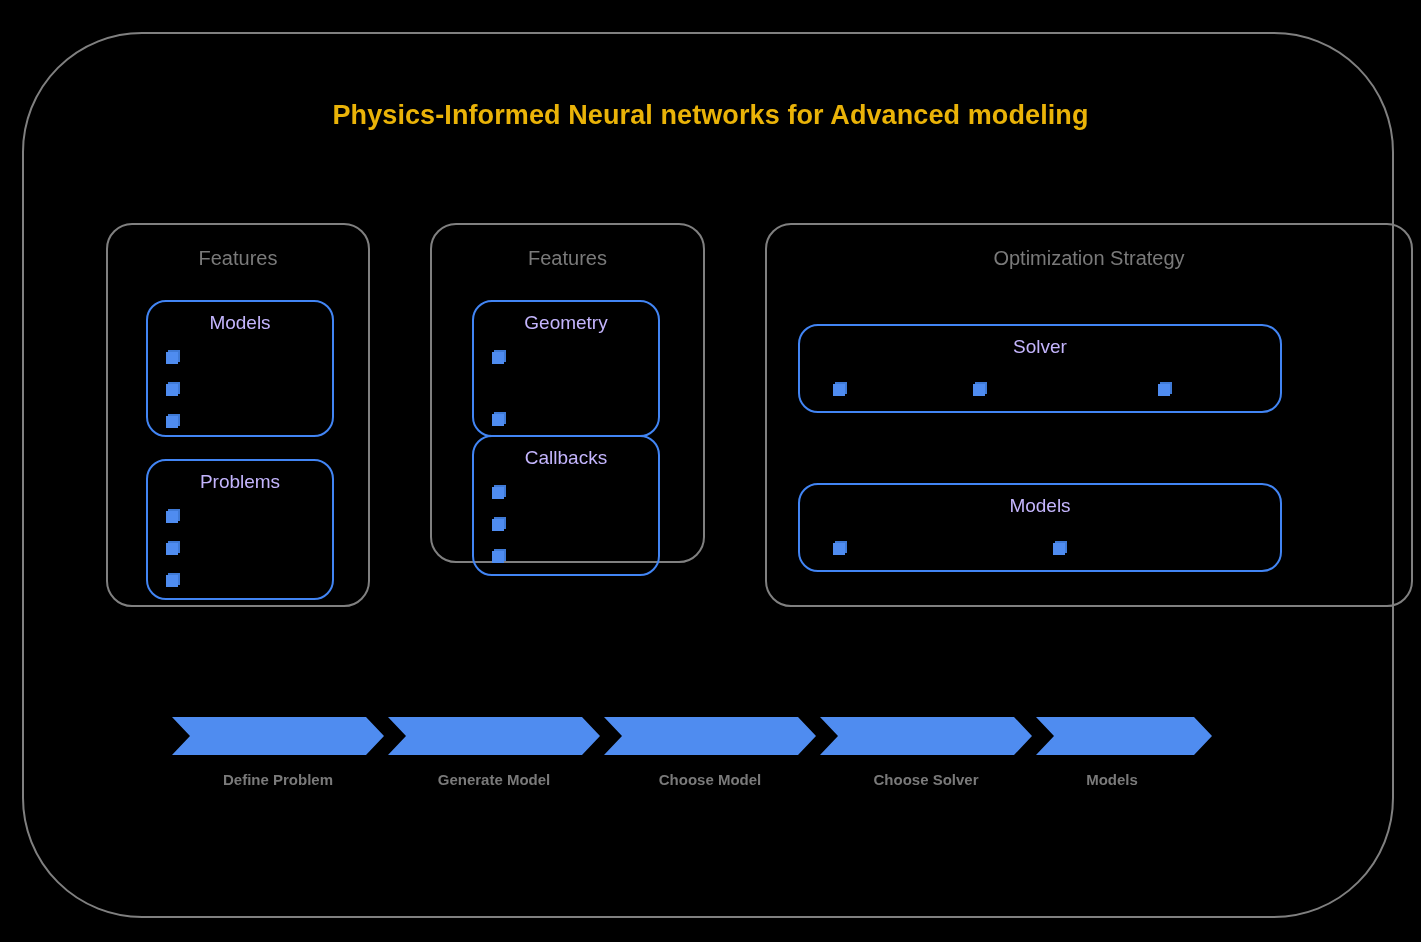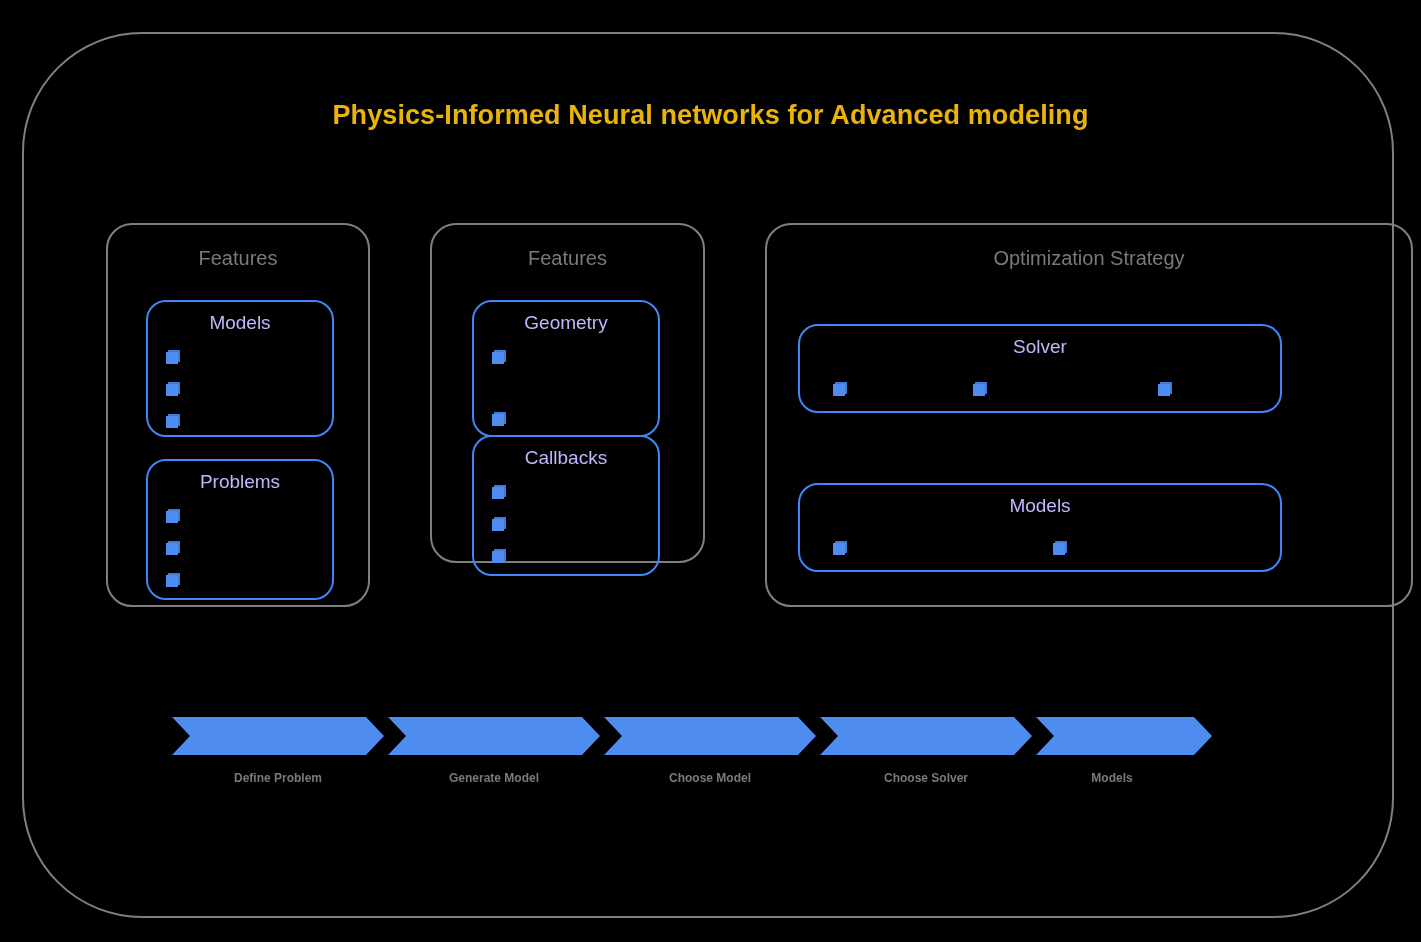--- a/index.html
+++ b/index.html
@@ -122,21 +122,21 @@
   }
   .chev.first {
     -webkit-clip-path: polygon(0 0, calc(100% - 18px) 0, 100% 50%, calc(100% - 18px) 100%, 0 100%, 18px 50%);
     clip-path: polygon(0 0, calc(100% - 18px) 0, 100% 50%, calc(100% - 18px) 100%, 0 100%, 18px 50%);
   }
   .chev-label {
     position: absolute;
     top: 54px;
     text-align: center;
     color: #7a7a7a;
-    font-size: 12px;
+    font-size: 15px;
     font-weight: bold;
     white-space: nowrap;
   }
 </style>
 </head>
 <body>
 
 <div id="canvas">
 
   <div class="outer-frame"></div>

